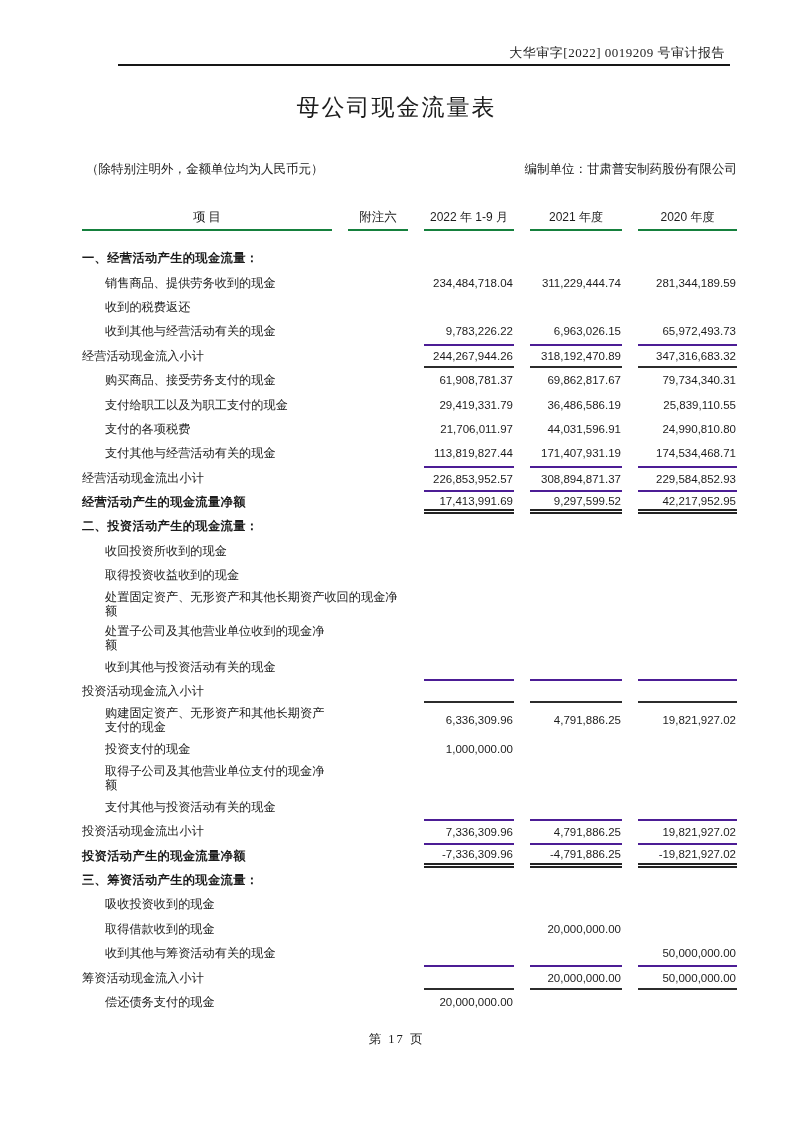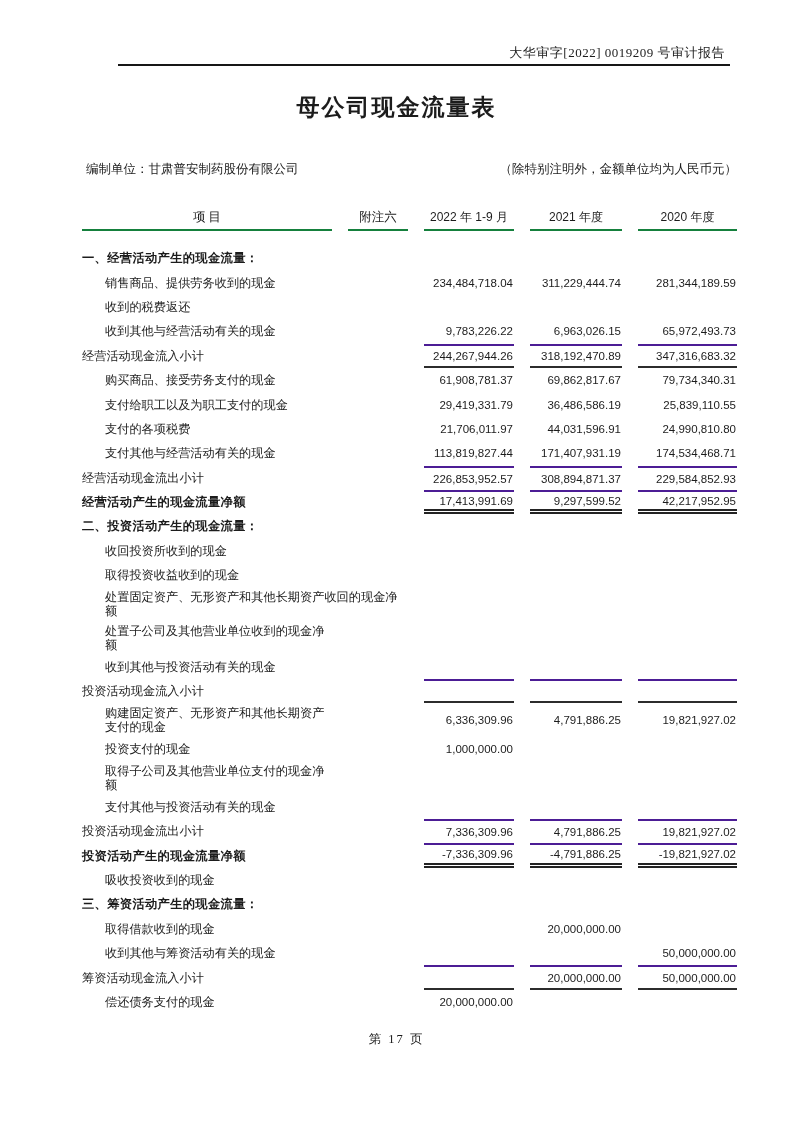--- a/index.html
+++ b/index.html
@@ -11,21 +11,21 @@
   .doc-header{
     position:absolute;top:44px;right:68px;
     font-size:13px;letter-spacing:.5px;white-space:pre;
   }
   .header-rule{
     position:absolute;top:64px;left:118px;right:63px;height:0;
     border-top:2px solid #161616;
   }
   .title{
     position:absolute;top:92px;left:0;right:0;margin:0;
-    text-align:center;font-size:23px;font-weight:bold;letter-spacing:2px;
+    text-align:center;font-size:23px;font-weight:normal;letter-spacing:2px;
     font-family:"Liberation Sans","DejaVu Sans",sans-serif;
   }
   .info-row{
     position:absolute;top:161px;left:86px;right:56px;
     display:flex;justify-content:space-between;font-size:12.5px;
   }
   .table{
     position:absolute;top:204px;left:82px;width:655px;
   }
   .t-grid{
@@ -66,22 +66,22 @@
 
 <div class="page">
 
   <div class="doc-header">大华审字[2022] 0019209 号审计报告</div>
 
   <div class="header-rule"></div>
 
   <h1 class="title">母公司现金流量表</h1>
 
   <div class="info-row">
+    <span>（除特别注明外，金额单位均为人民币元）</span>
     <span>编制单位：甘肃普安制药股份有限公司</span>
-    <span>（除特别注明外，金额单位均为人民币元）</span>
   </div>
 
   <div class="table">
     <div class="t-grid t-head">
       <div class="hcell">项 目</div>
       <div class="hcell">附注六</div>
       <div class="hcell hyear">2022 年 1-9 月</div>
       <div class="hcell hyear">2021 年度</div>
       <div class="hcell hyear">2020 年度</div>
     </div>
@@ -251,29 +251,29 @@
           <div class="cell val lt">4,791,886.25</div>
           <div class="cell val lt">19,821,927.02</div>
         </div>
         <div class="t-grid t-row boldrow">
           <div class="cell label">投资活动产生的现金流量净额</div>
           <div class="cell note"></div>
           <div class="cell val lt dbl">-7,336,309.96</div>
           <div class="cell val lt dbl">-4,791,886.25</div>
           <div class="cell val lt dbl">-19,821,927.02</div>
         </div>
+        <div class="t-grid t-row boldrow">
+          <div class="cell label">三、筹资活动产生的现金流量：</div>
+          <div class="cell note"></div>
+          <div class="cell val"></div>
+          <div class="cell val"></div>
+          <div class="cell val"></div>
+        </div>
         <div class="t-grid t-row">
           <div class="cell label indent">吸收投资收到的现金</div>
-          <div class="cell note"></div>
-          <div class="cell val"></div>
-          <div class="cell val"></div>
-          <div class="cell val"></div>
-        </div>
-        <div class="t-grid t-row boldrow">
-          <div class="cell label">三、筹资活动产生的现金流量：</div>
           <div class="cell note"></div>
           <div class="cell val"></div>
           <div class="cell val"></div>
           <div class="cell val"></div>
         </div>
         <div class="t-grid t-row">
           <div class="cell label indent">取得借款收到的现金</div>
           <div class="cell note"></div>
           <div class="cell val"></div>
           <div class="cell val">20,000,000.00</div>

